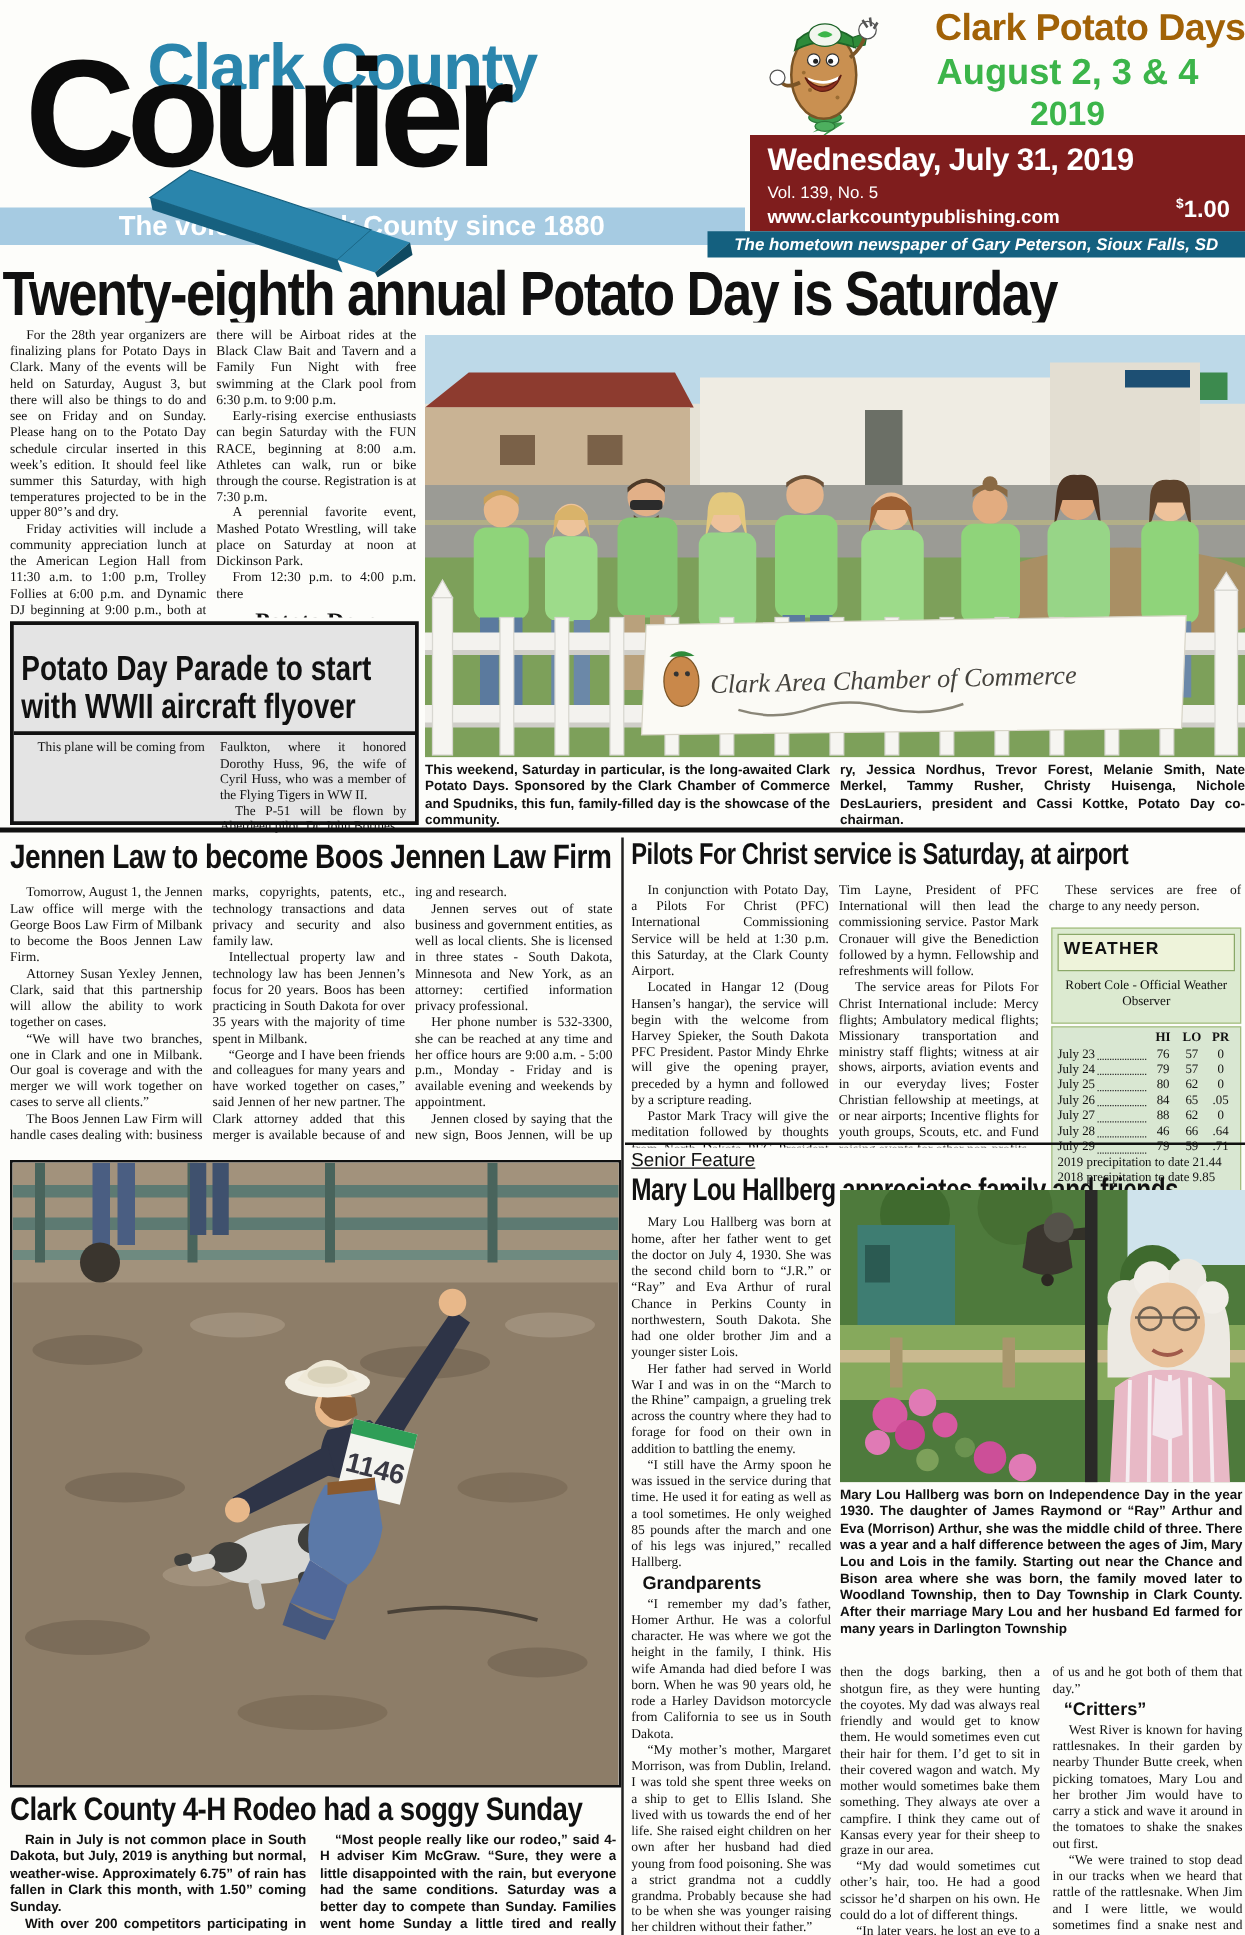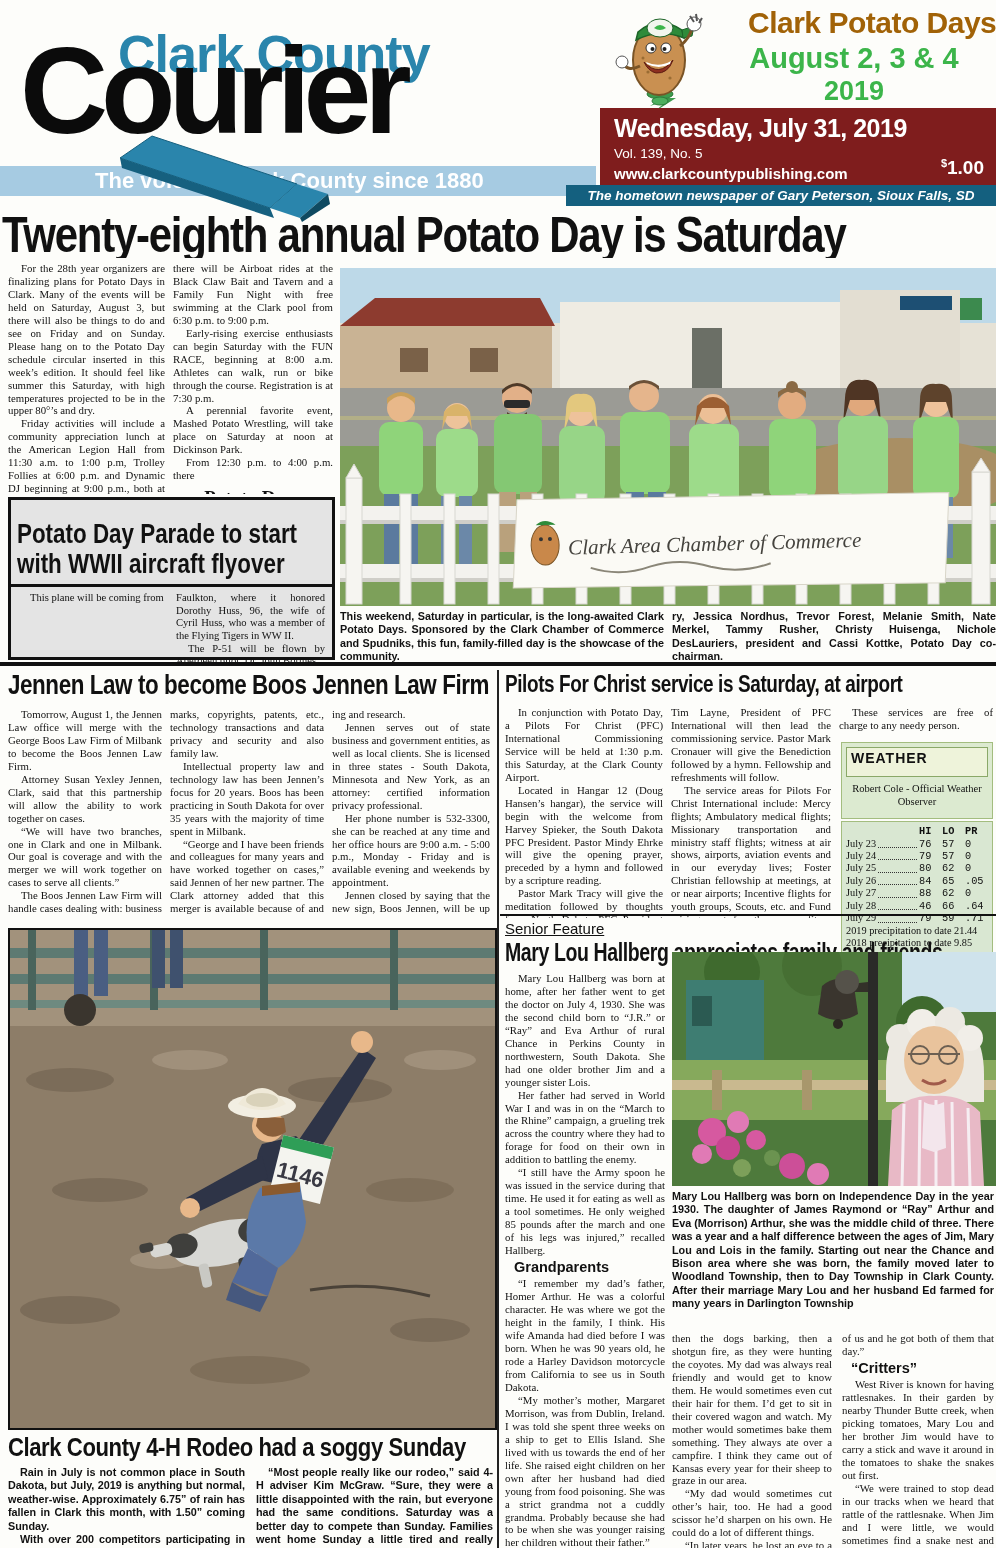--- a/index.html
+++ b/index.html
@@ -32,21 +32,21 @@
   .col p{margin:0;text-indent:13px;}
   .cont p:first-child{text-indent:0;}
   .sanscol{position:absolute;text-align:justify;font-family:"Liberation Sans",sans-serif;font-weight:bold;font-size:10.8px;line-height:1.24;overflow:hidden;}
   .sanscol p{margin:0;text-indent:12px;}
   .sanscol.cont p:first-child, .sanscol .cont p:first-child{text-indent:0;}
   .jump{text-align:center;margin-top:5px;font-family:"Liberation Serif",serif;}
   .jump .jt{font-size:19px;font-weight:bold;}
   .subhead{font-family:"Liberation Sans",sans-serif;font-weight:bold;font-size:14.5px;text-indent:6px;margin:2px 0 1px 3px;text-align:left;}
   
   .wwii{position:absolute;left:8px;top:497px;width:327px;height:163px;background:#e4e4e4;border:3px solid #111;box-sizing:border-box;}
-  .wwii-hl{border-bottom:3px solid #111;padding:3px 6px 5px 6px;font-weight:bold;font-size:28px;line-height:1.07;overflow:hidden;margin-top:16px;}
+  .wwii-hl{border-bottom:3px solid #111;padding:20px 6px 5px 6px;font-weight:bold;font-size:28px;line-height:1.07;overflow:hidden;}
   .wwii-hl p{margin:0;white-space:nowrap;transform:scaleX(0.8);transform-origin:0 50%;}
   .wwii-body{display:flex;gap:9px;padding:5px 7px;}
   .wwii-body .bcol{flex:1;text-align:justify;font-family:"Liberation Serif",serif;font-size:10.6px;line-height:1.2;}
   .wwii-body p{margin:0;text-indent:12px;}
   .wwii-body .cont p:first-child{text-indent:0;}
   
   .hrule{position:absolute;background:#111;}
   .vrule{position:absolute;background:#222;width:2px;}
   
   .photo{position:absolute;overflow:hidden;}
@@ -55,21 +55,21 @@
   
   .wx{position:absolute;left:841px;top:742px;width:152px;height:174px;font-family:"Liberation Serif",serif;}
   .wx-top{background:#dcead0;border:1px solid #a3bd7f;padding:4px;}
   .wx-title{background:#eef3da;border:1px solid #8aa868;font-family:"Liberation Sans",sans-serif;
             font-weight:bold;font-size:14px;letter-spacing:1px;padding:2px 4px 10px 4px;}
   .wx-obs{text-align:center;font-size:10.5px;padding:5px 2px 6px 2px;line-height:1.25;}
   .wx-bot{background:#d9e7d2;border:1px solid #a3bd7f;margin-top:2px;padding:3px 4px 4px 4px;font-size:10.3px;}
   .wx-row{display:flex;align-items:flex-end;line-height:12.4px;}
   .wx-day{white-space:nowrap;}
   .wx-lead{flex:1;border-bottom:1px dotted #333;margin:0 2px 2px 2px;}
-  .wx-n{width:23px;text-align:left;font-family:Liberation Mono, monospace;}
+  .wx-n{width:23px;text-align:center;}
   .wx-h{font-weight:bold;}
   .wx-f{line-height:12.4px;}
   
   .senior-label{position:absolute;left:505px;top:920px;font-size:15px;text-decoration:underline;}
   .banner-script{font-family:"Liberation Serif",serif;font-style:italic;}
 </style>
 </head>
 <body>
 
 <div id="page">

